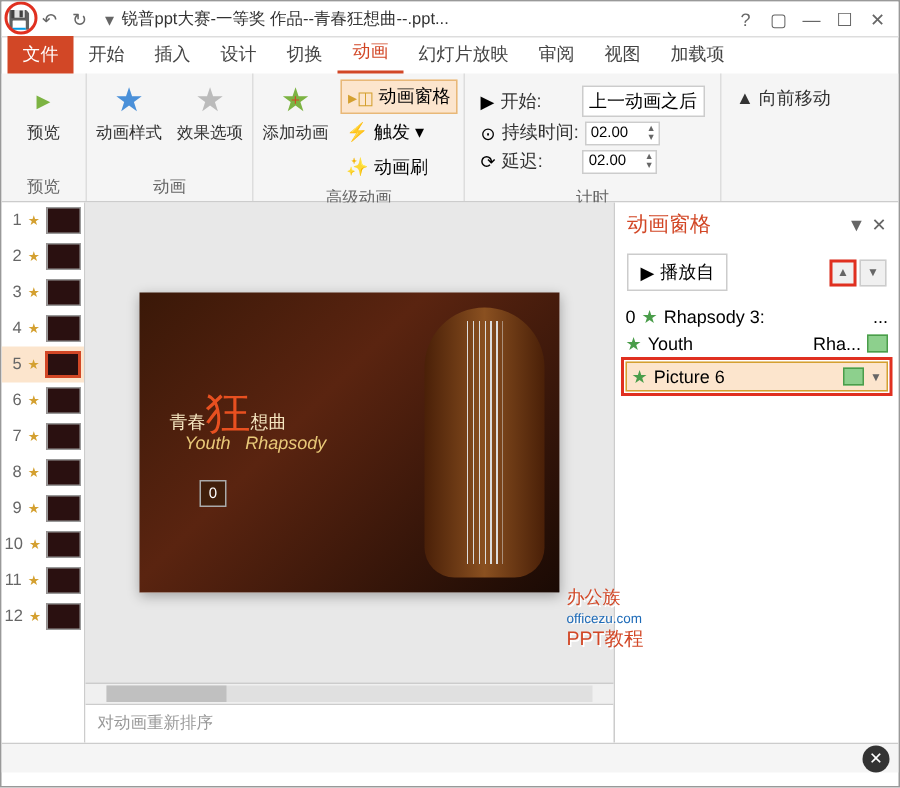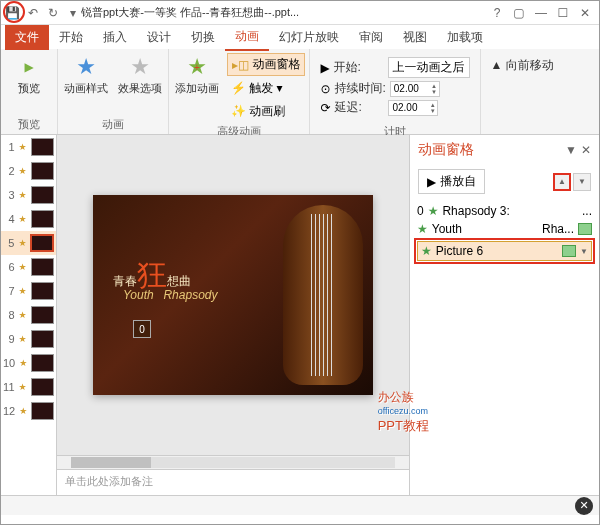--- a/index.html
+++ b/index.html
@@ -4,21 +4,21 @@
 <style>
 *{box-sizing:border-box;margin:0;padding:0;font-family:"Microsoft YaHei",sans-serif;font-size:12px}
 body{width:600px;height:525px;background:#fff;overflow:hidden;border:1px solid #999;position:relative}
 .titlebar{height:24px;background:#fff;display:flex;align-items:center;padding:0 4px;border-bottom:1px solid #ddd}
 .titlebar .qat{display:flex;gap:4px;align-items:center}
 .titlebar .icon{width:16px;height:16px;display:flex;align-items:center;justify-content:center;color:#666}
 .titlebar .title{flex:1;text-align:left;color:#333;font-size:11px;overflow:hidden;white-space:nowrap}
 .titlebar .win{display:flex;gap:2px}
 .titlebar .win .icon{width:20px}
 .red-circle{position:absolute;left:2px;top:0;width:22px;height:22px;border:2px solid #e03020;border-radius:50%;pointer-events:none}
-.ribbon-tabs{height:24px;display:flex;align-items:center;padding-left:4px}
+.ribbon-tabs{height:24px;display:flex;align-items:flex-end;padding-left:4px}
 .ribbon-tabs .file{background:#d24726;color:#fff;padding:4px 10px}
 .ribbon-tabs .tab{padding:4px 10px;color:#444;cursor:pointer}
 .ribbon-tabs .tab.active{color:#d24726;border-bottom:2px solid #d24726}
 .ribbon{height:86px;background:#f5f5f5;border-bottom:1px solid #ccc;display:flex}
 .group{border-right:1px solid #ddd;padding:2px 4px;display:flex;flex-direction:column;justify-content:space-between}
 .group-label{text-align:center;color:#666;font-size:11px;padding-top:2px}
 .group-row{display:flex;gap:6px;align-items:flex-start}
 .bigbtn{display:flex;flex-direction:column;align-items:center;width:48px;padding:2px}
 .bigbtn .ic{width:28px;height:28px;display:flex;align-items:center;justify-content:center}
 .bigbtn span{font-size:11px;text-align:center;color:#333}
@@ -258,21 +258,21 @@
       <div class="watermark">
         <span>办公族</span>
         <span class="sub">officezu.com</span>
         <span class="ppt">PPT教程</span>
       </div>
     </div>
     <div class="hscroll">
         <div class="track"></div>
         <div class="thumb-bar"></div>
       </div>
-    <div class="notes">单击此处添加备注</div>
+    <div class="notes">对动画重新排序</div>
   </div>
   <div class="anim-pane">
     <div class="pane-hdr">
       <span class="t">动画窗格</span>
       <span class="ctrl">
           <span>▼</span> 
           <span>✕</span>
         </span>
     </div>
     <div class="play-row">

